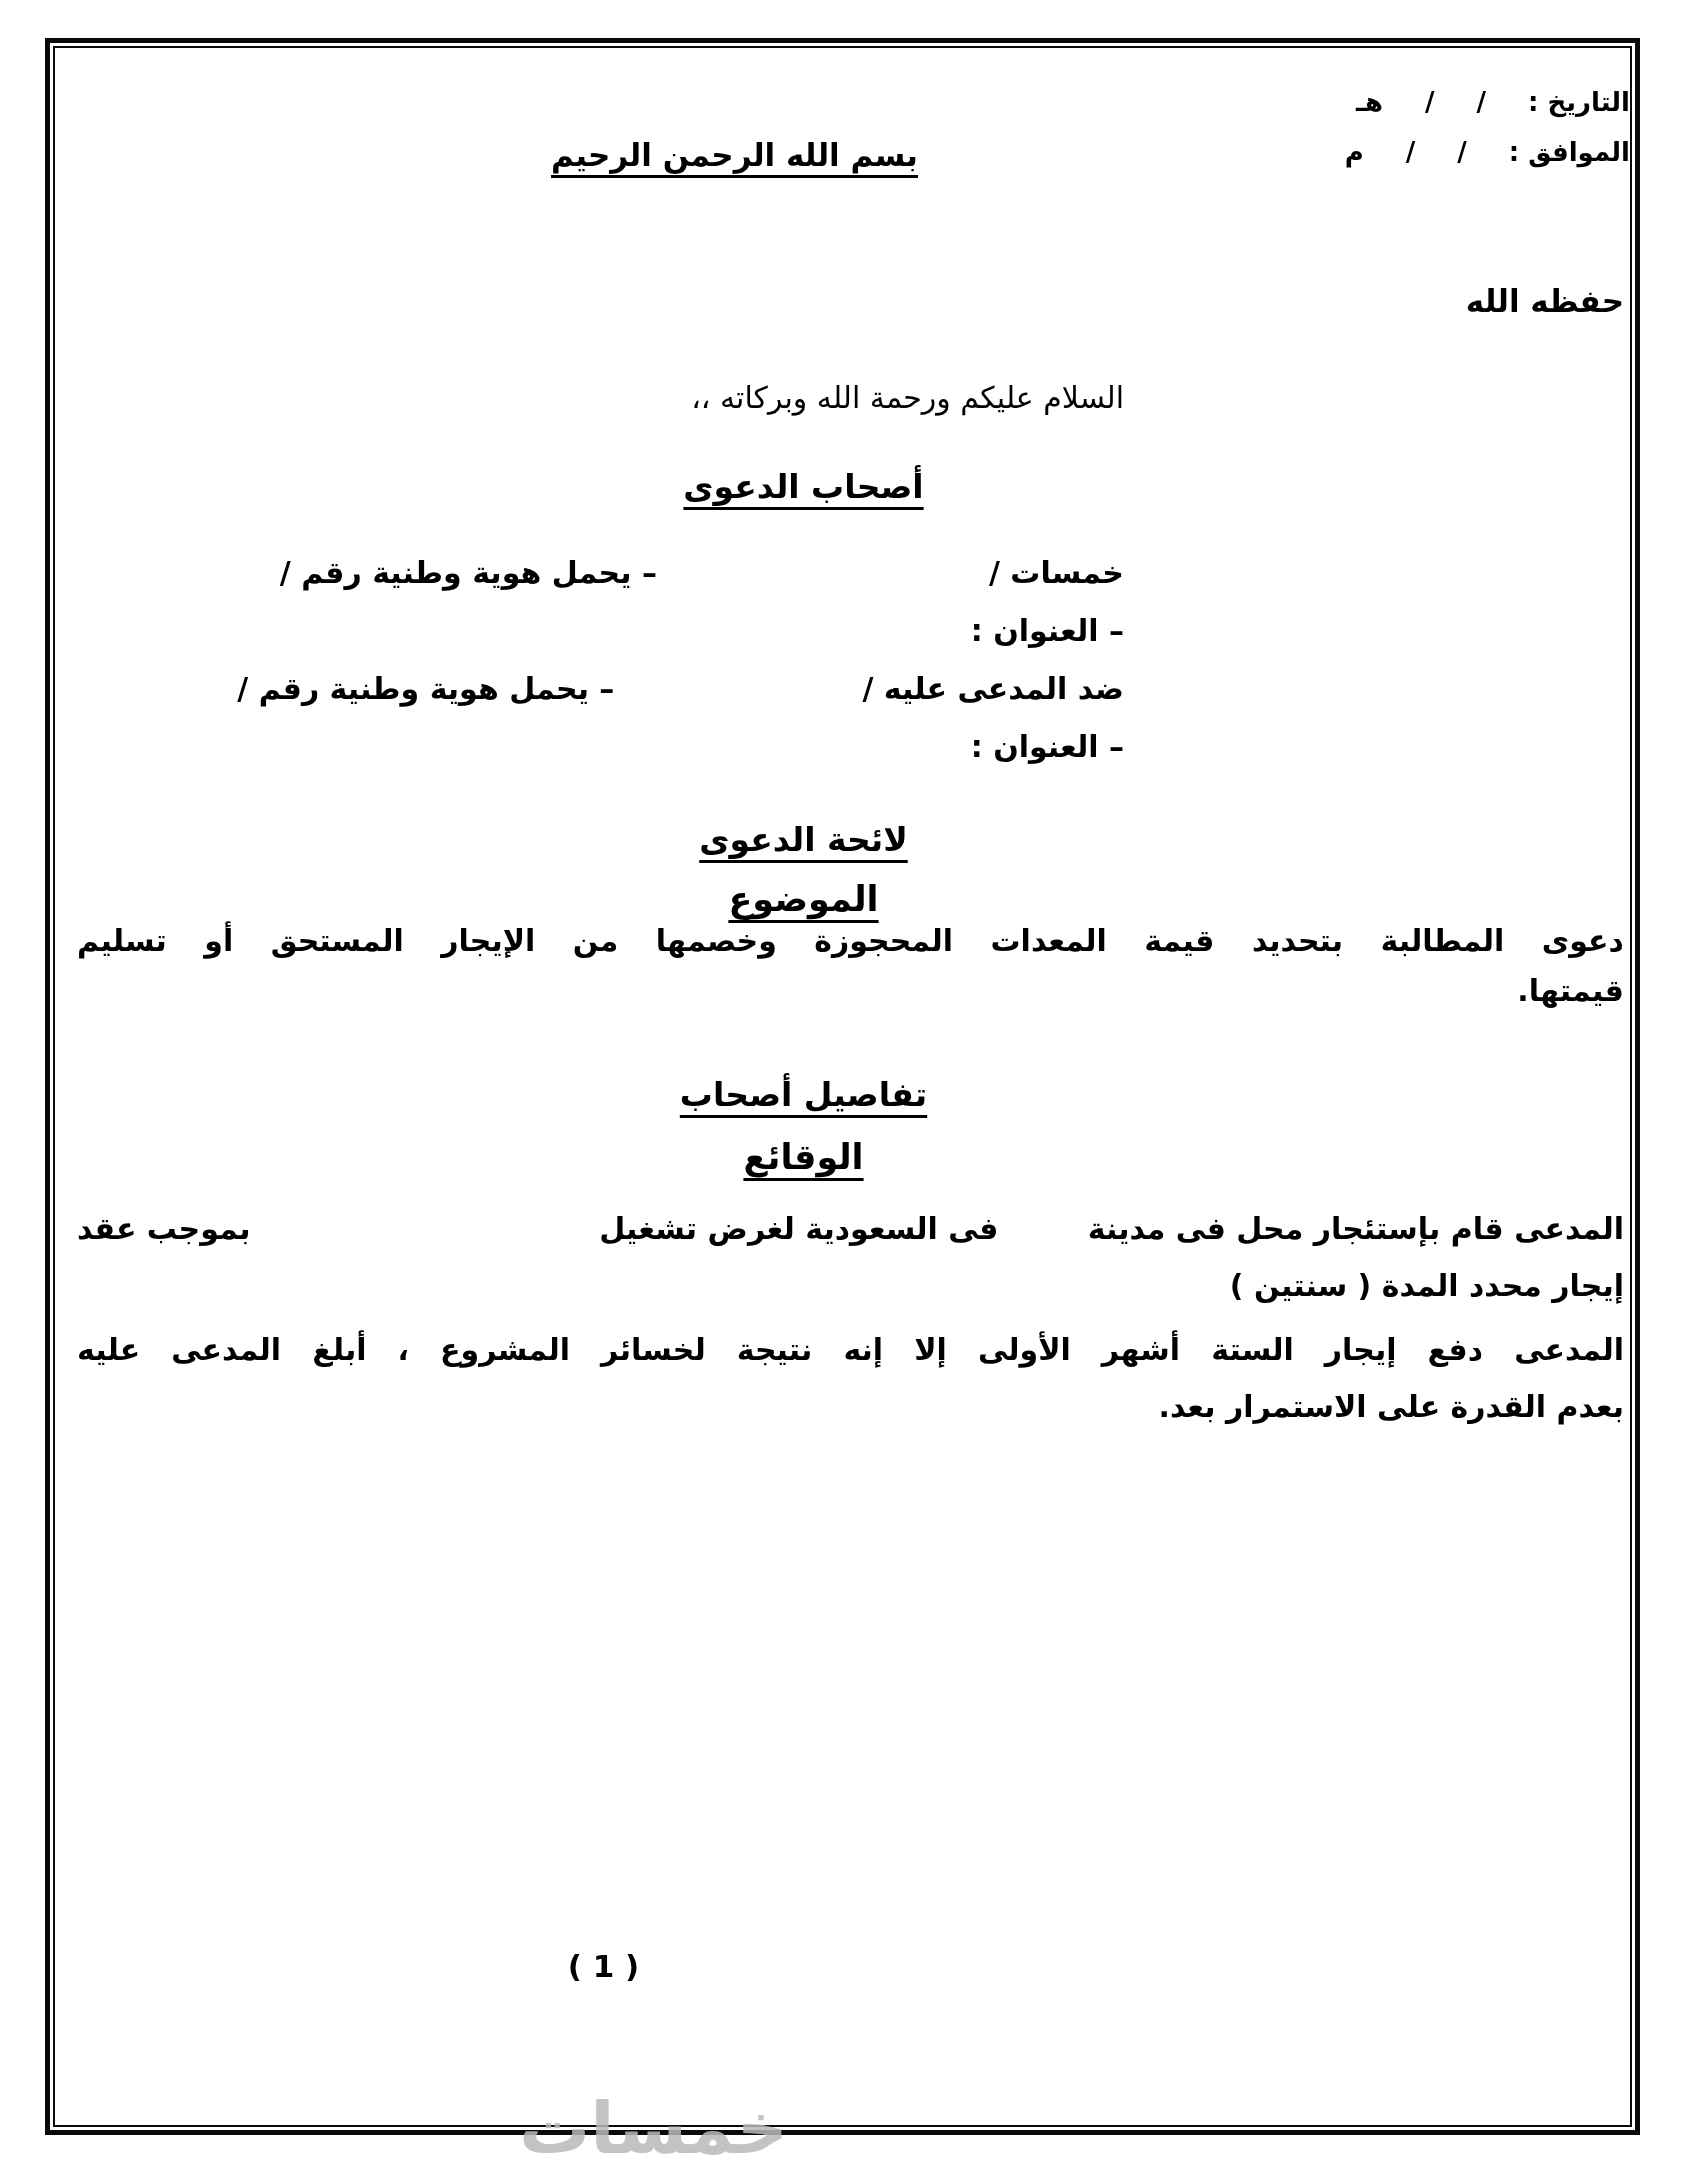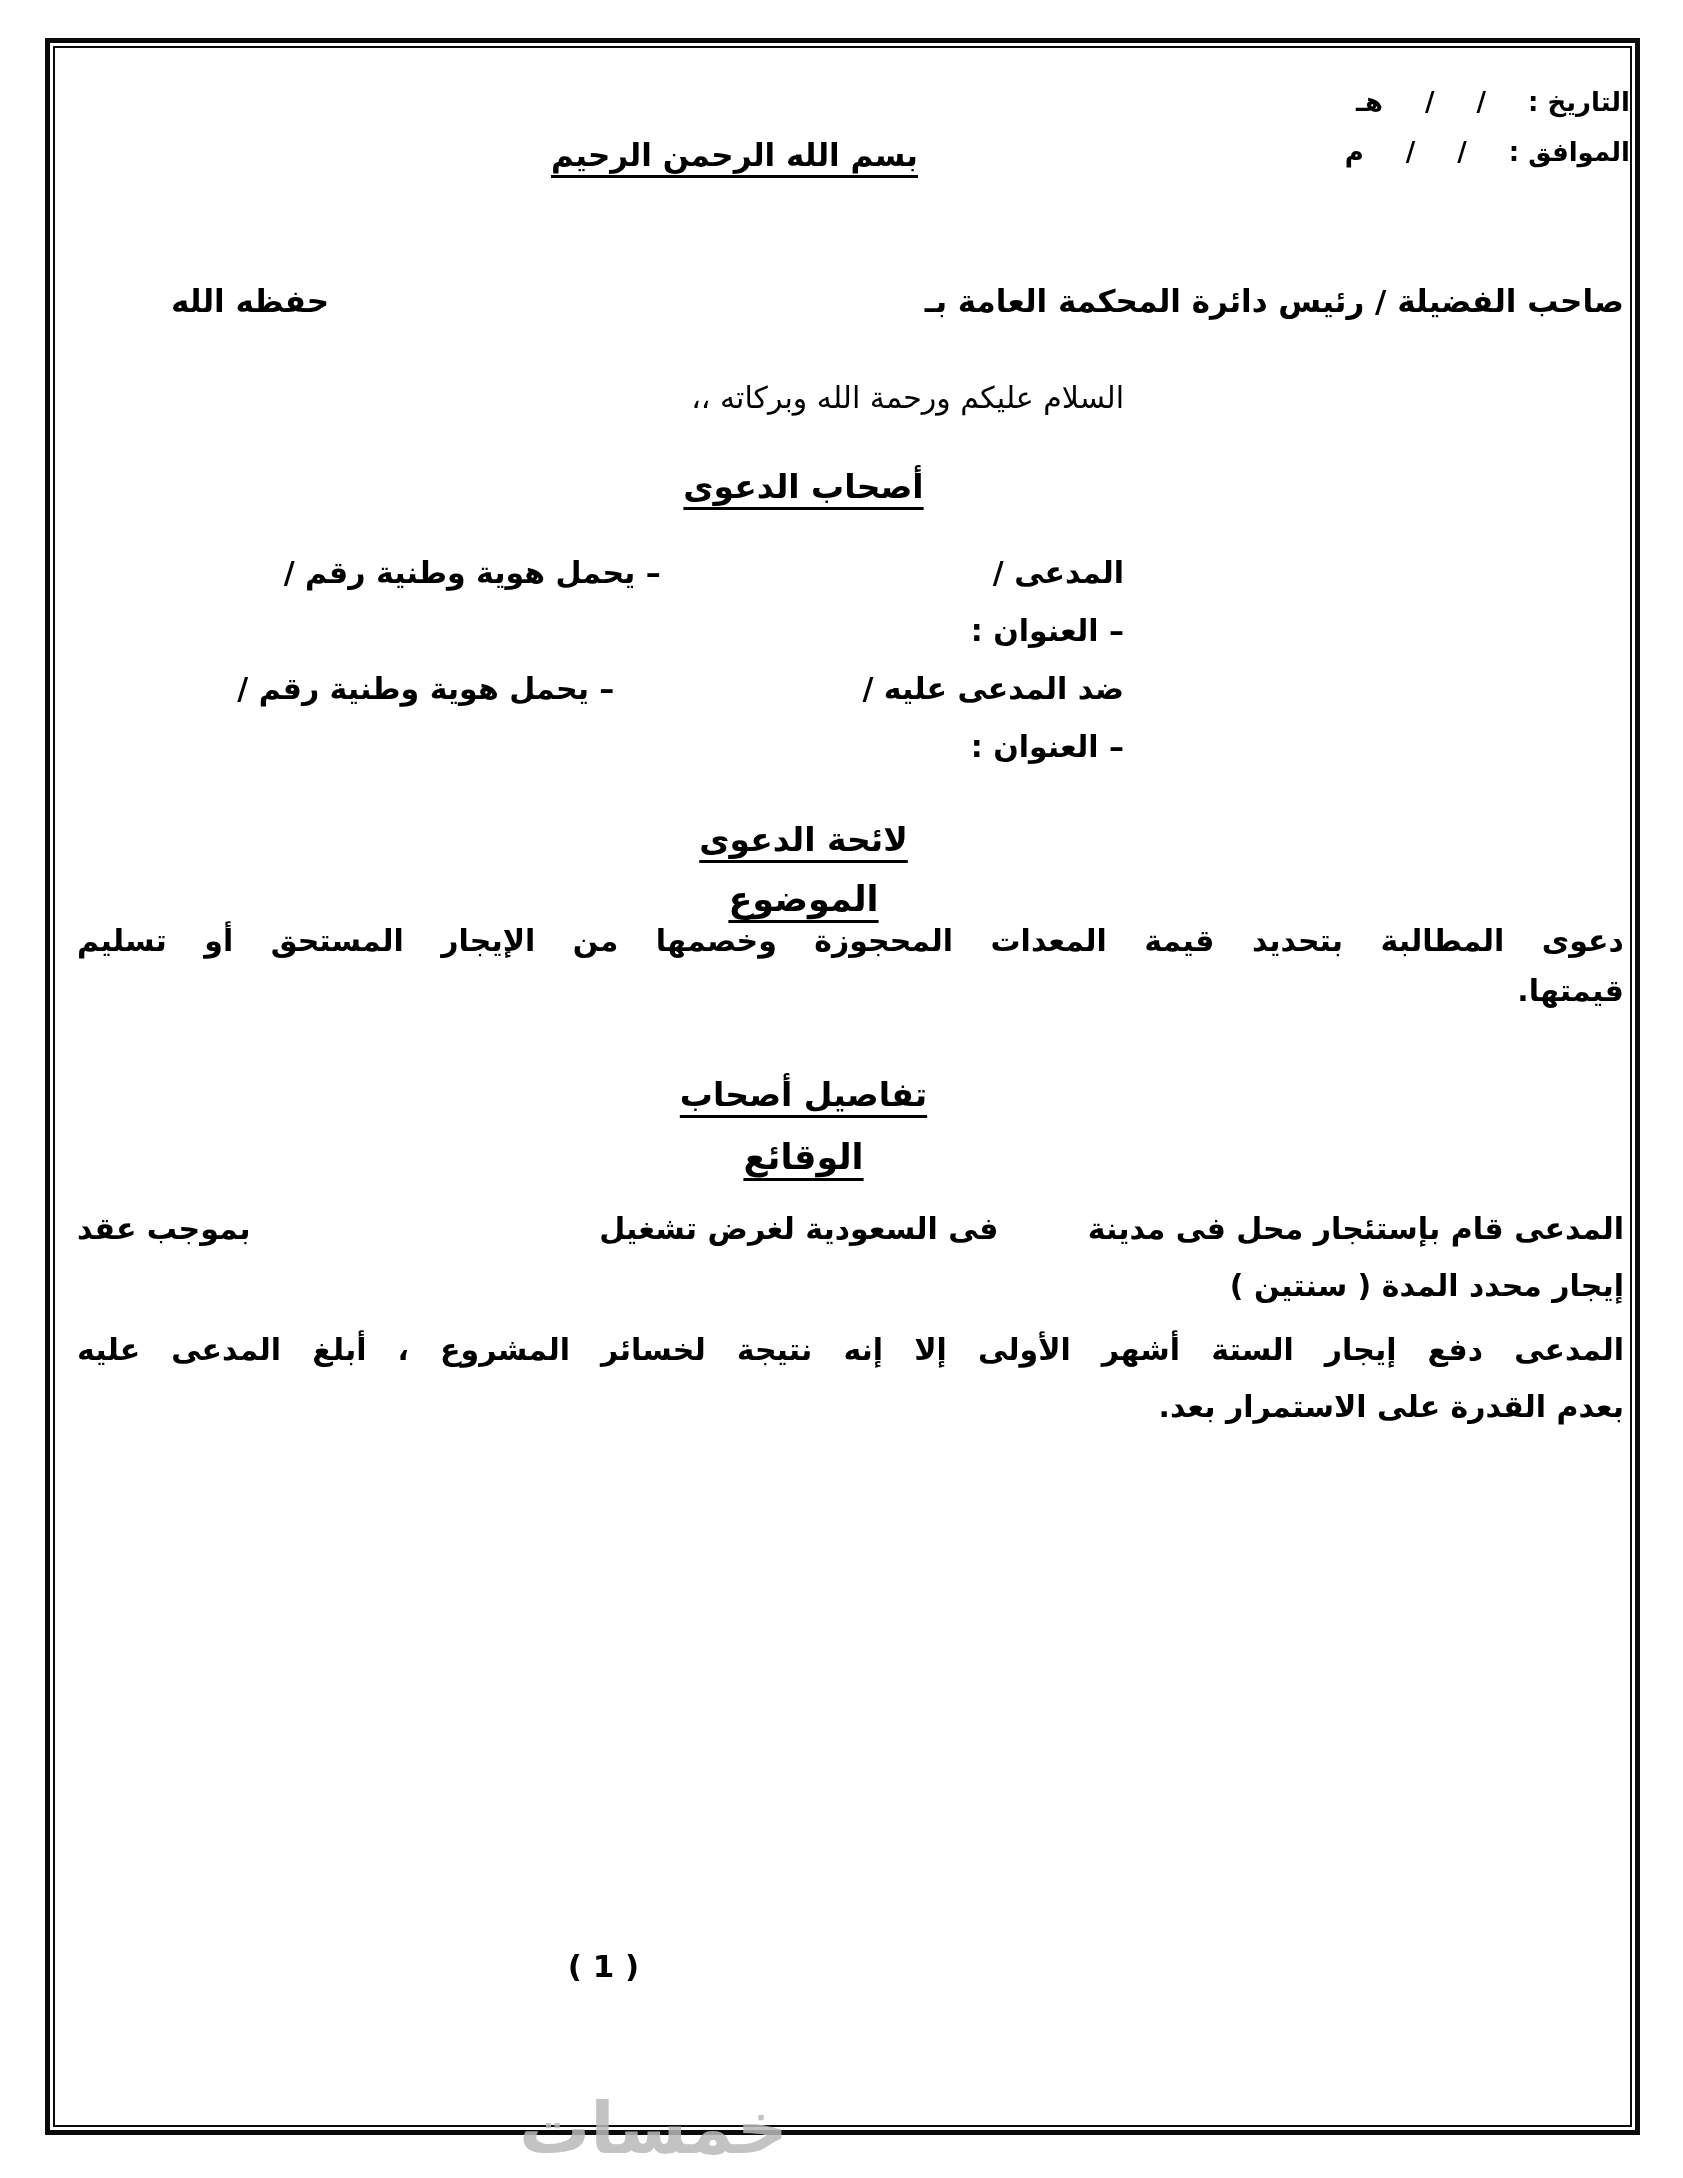--- a/index.html
+++ b/index.html
@@ -133,33 +133,32 @@
       <span>/</span>
       <span>م</span>
     </div>
   </div>
 
   <div class="basmala-wrap">
     <span class="underlined">بسم الله الرحمن الرحيم</span>
   </div>
 
   <div class="addressee-row">
-    <span>صاحب الفضيلة / رئيس دائرة المحكمة العامة بـ</span>
     <span>حفظه الله</span>
   </div>
 
   <div class="greeting">السلام عليكم ورحمة الله وبركاته ،،</div>
 
   <div class="sec-heading" style="top:467px;">
     <span class="underlined">أصحاب الدعوى</span>
   </div>
 
   <div class="parties-block">
     <div class="party-row gap-lg">
-      <span>المدعى /</span>
+      <span>خمسات /</span>
       <span>– يحمل هوية وطنية رقم /</span>
     </div>
     <div class="party-row">
       <span>– العنوان :</span>
     </div>
     <div class="party-row gap-md">
       <span>ضد المدعى عليه /</span>
       <span>– يحمل هوية وطنية رقم /</span>
     </div>
     <div class="party-row">

